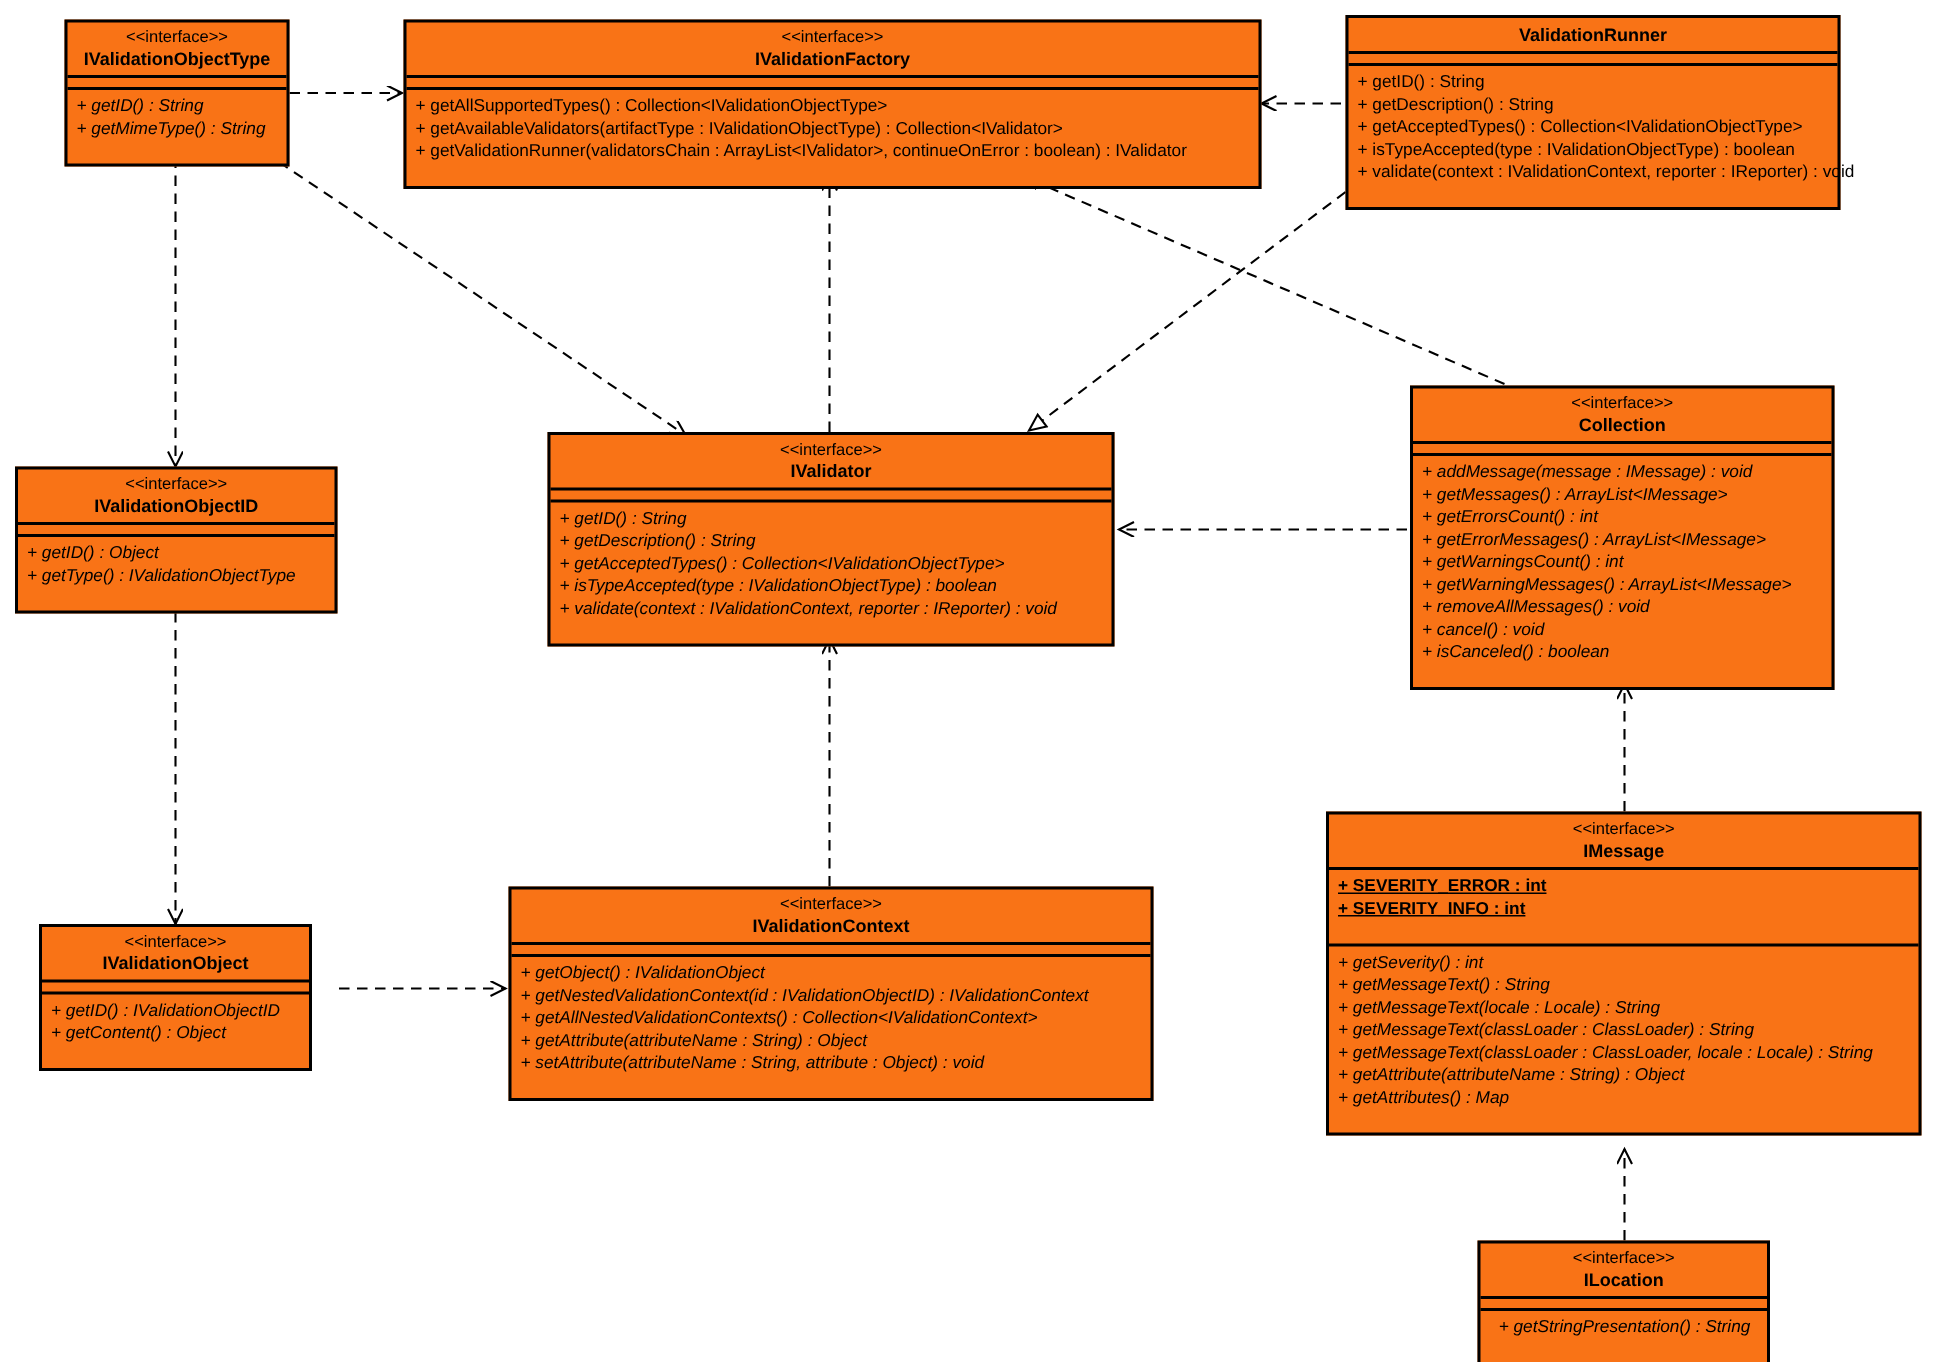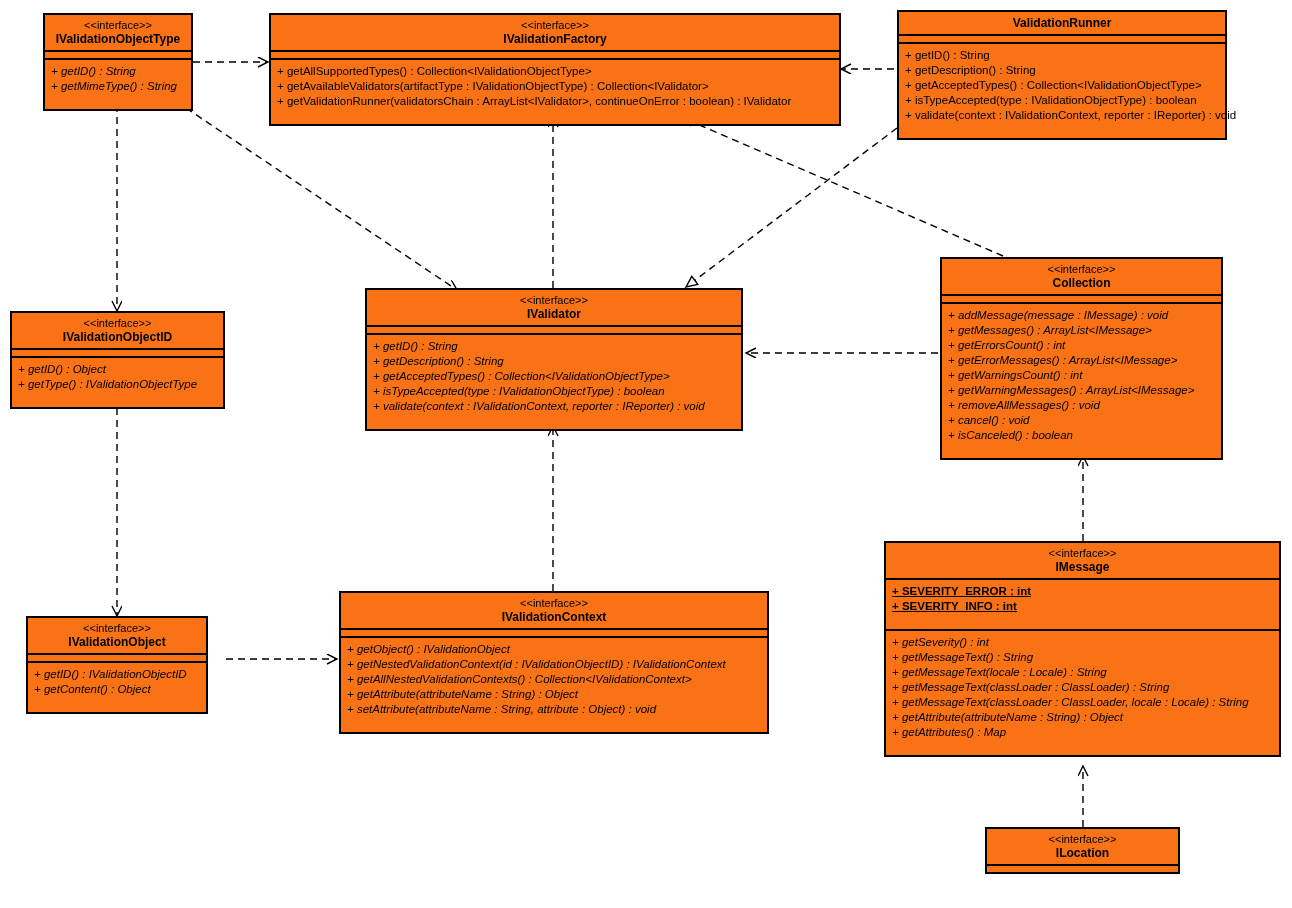--- a/index.html
+++ b/index.html
@@ -227,15 +227,18 @@
       <div class="umember">+ getAttributes() : Map</div>
     </div>
   </div>
 
   <div class="uclass" style="left:985px;top:827px;width:195px;">
     <div class="uhead">
       <span class="ustereo">&lt;&lt;interface&gt;&gt;</span>
       <span class="uname">ILocation</span>
     </div>
     <div class="usep"></div>
+    <div class="ucompart" style="text-align:center;">
+      <div class="umember">+ getStringPresentation() : String</div>
+    </div>
   </div>
 
 </div>
 
 </body></html>

